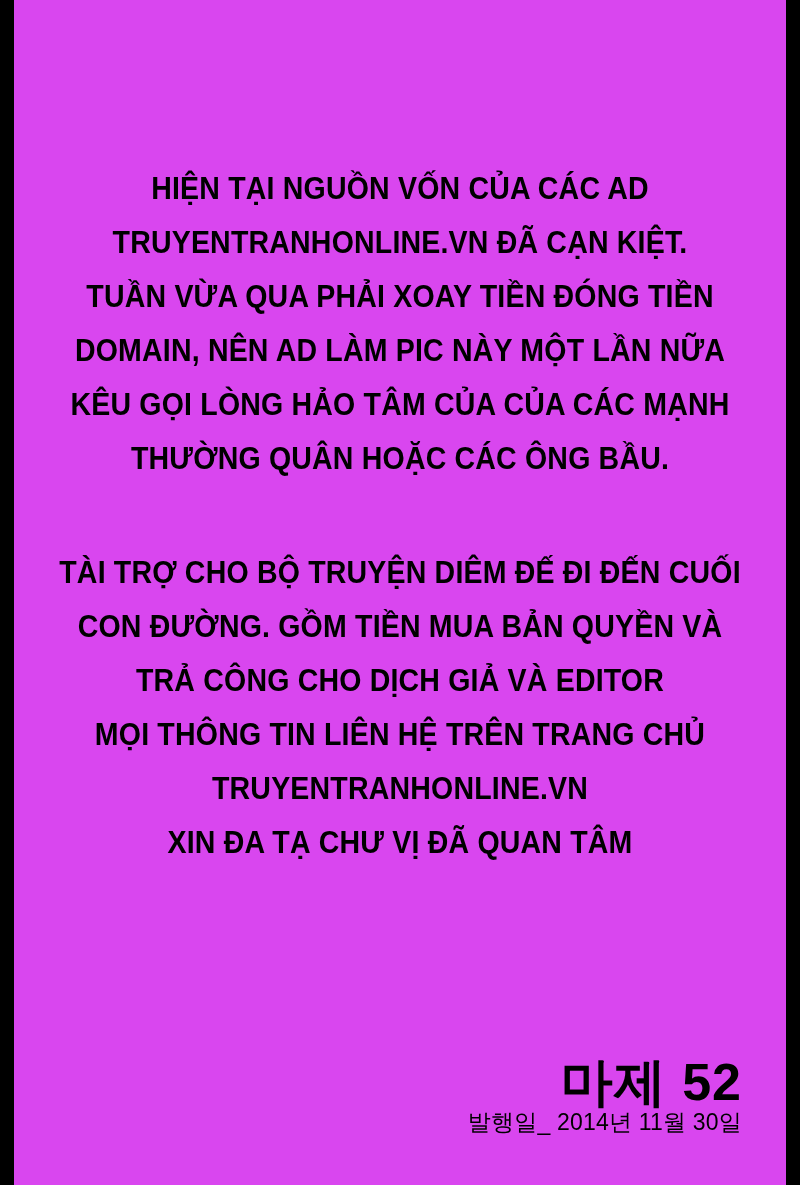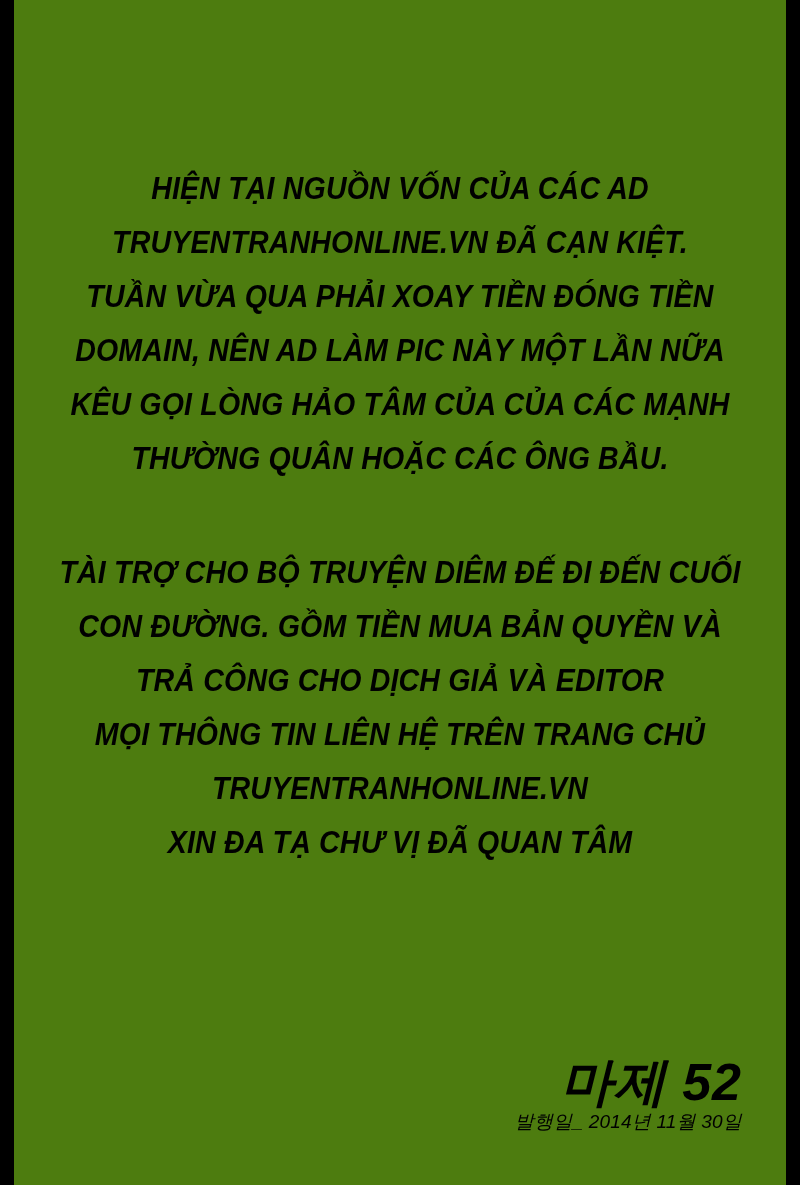--- a/index.html
+++ b/index.html
@@ -26,22 +26,21 @@
   }
   .edge-bar.left { left: 0; }
   .edge-bar.right { right: 0; }
 
   .page {
     position: absolute;
     left: 14px;
     right: 14px;
     top: 0;
     bottom: 0;
-    background: #4d7c0f;
-    font-style: italic;
+    background: #d946ef;
   }
 
   .announcement {
     position: absolute;
     left: 0;
     right: 0;
     top: 162px;
     text-align: center;
   }
 
@@ -79,21 +78,21 @@
     font-size: 52px;
     line-height: 46px;
     letter-spacing: 1px;
   }
 
   .footer-sub {
     display: block;
     margin-top: 6px;
     font-family: "Liberation Sans", sans-serif;
     font-weight: normal;
-    font-size: 19px;
+    font-size: 23px;
     line-height: 22px;
     letter-spacing: 0.2px;
   }
 </style>
 </head>
 <body>
 
 <div class="edge-bar left"></div>
 <div class="edge-bar right"></div>
 

